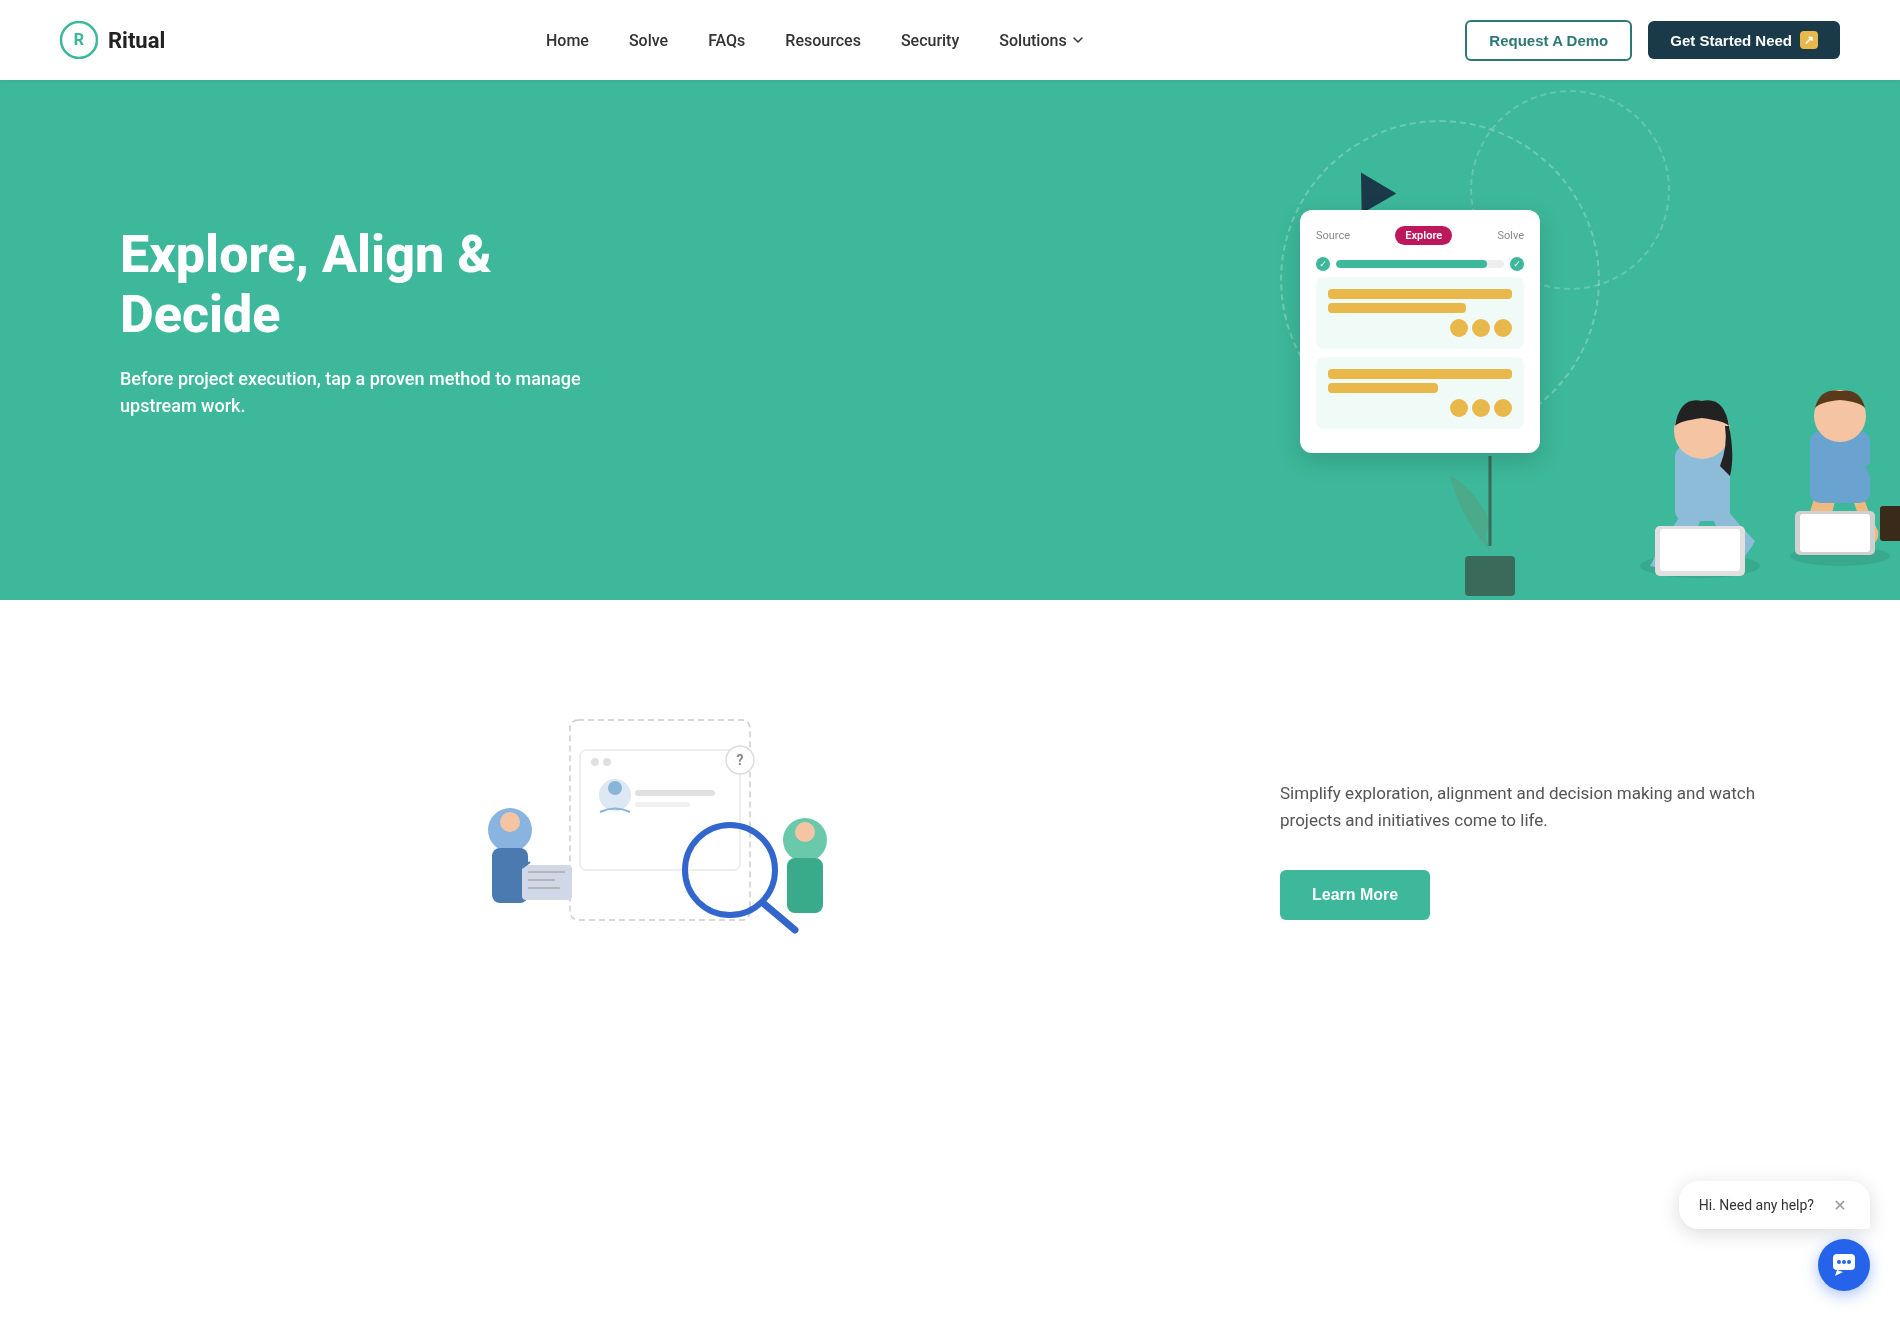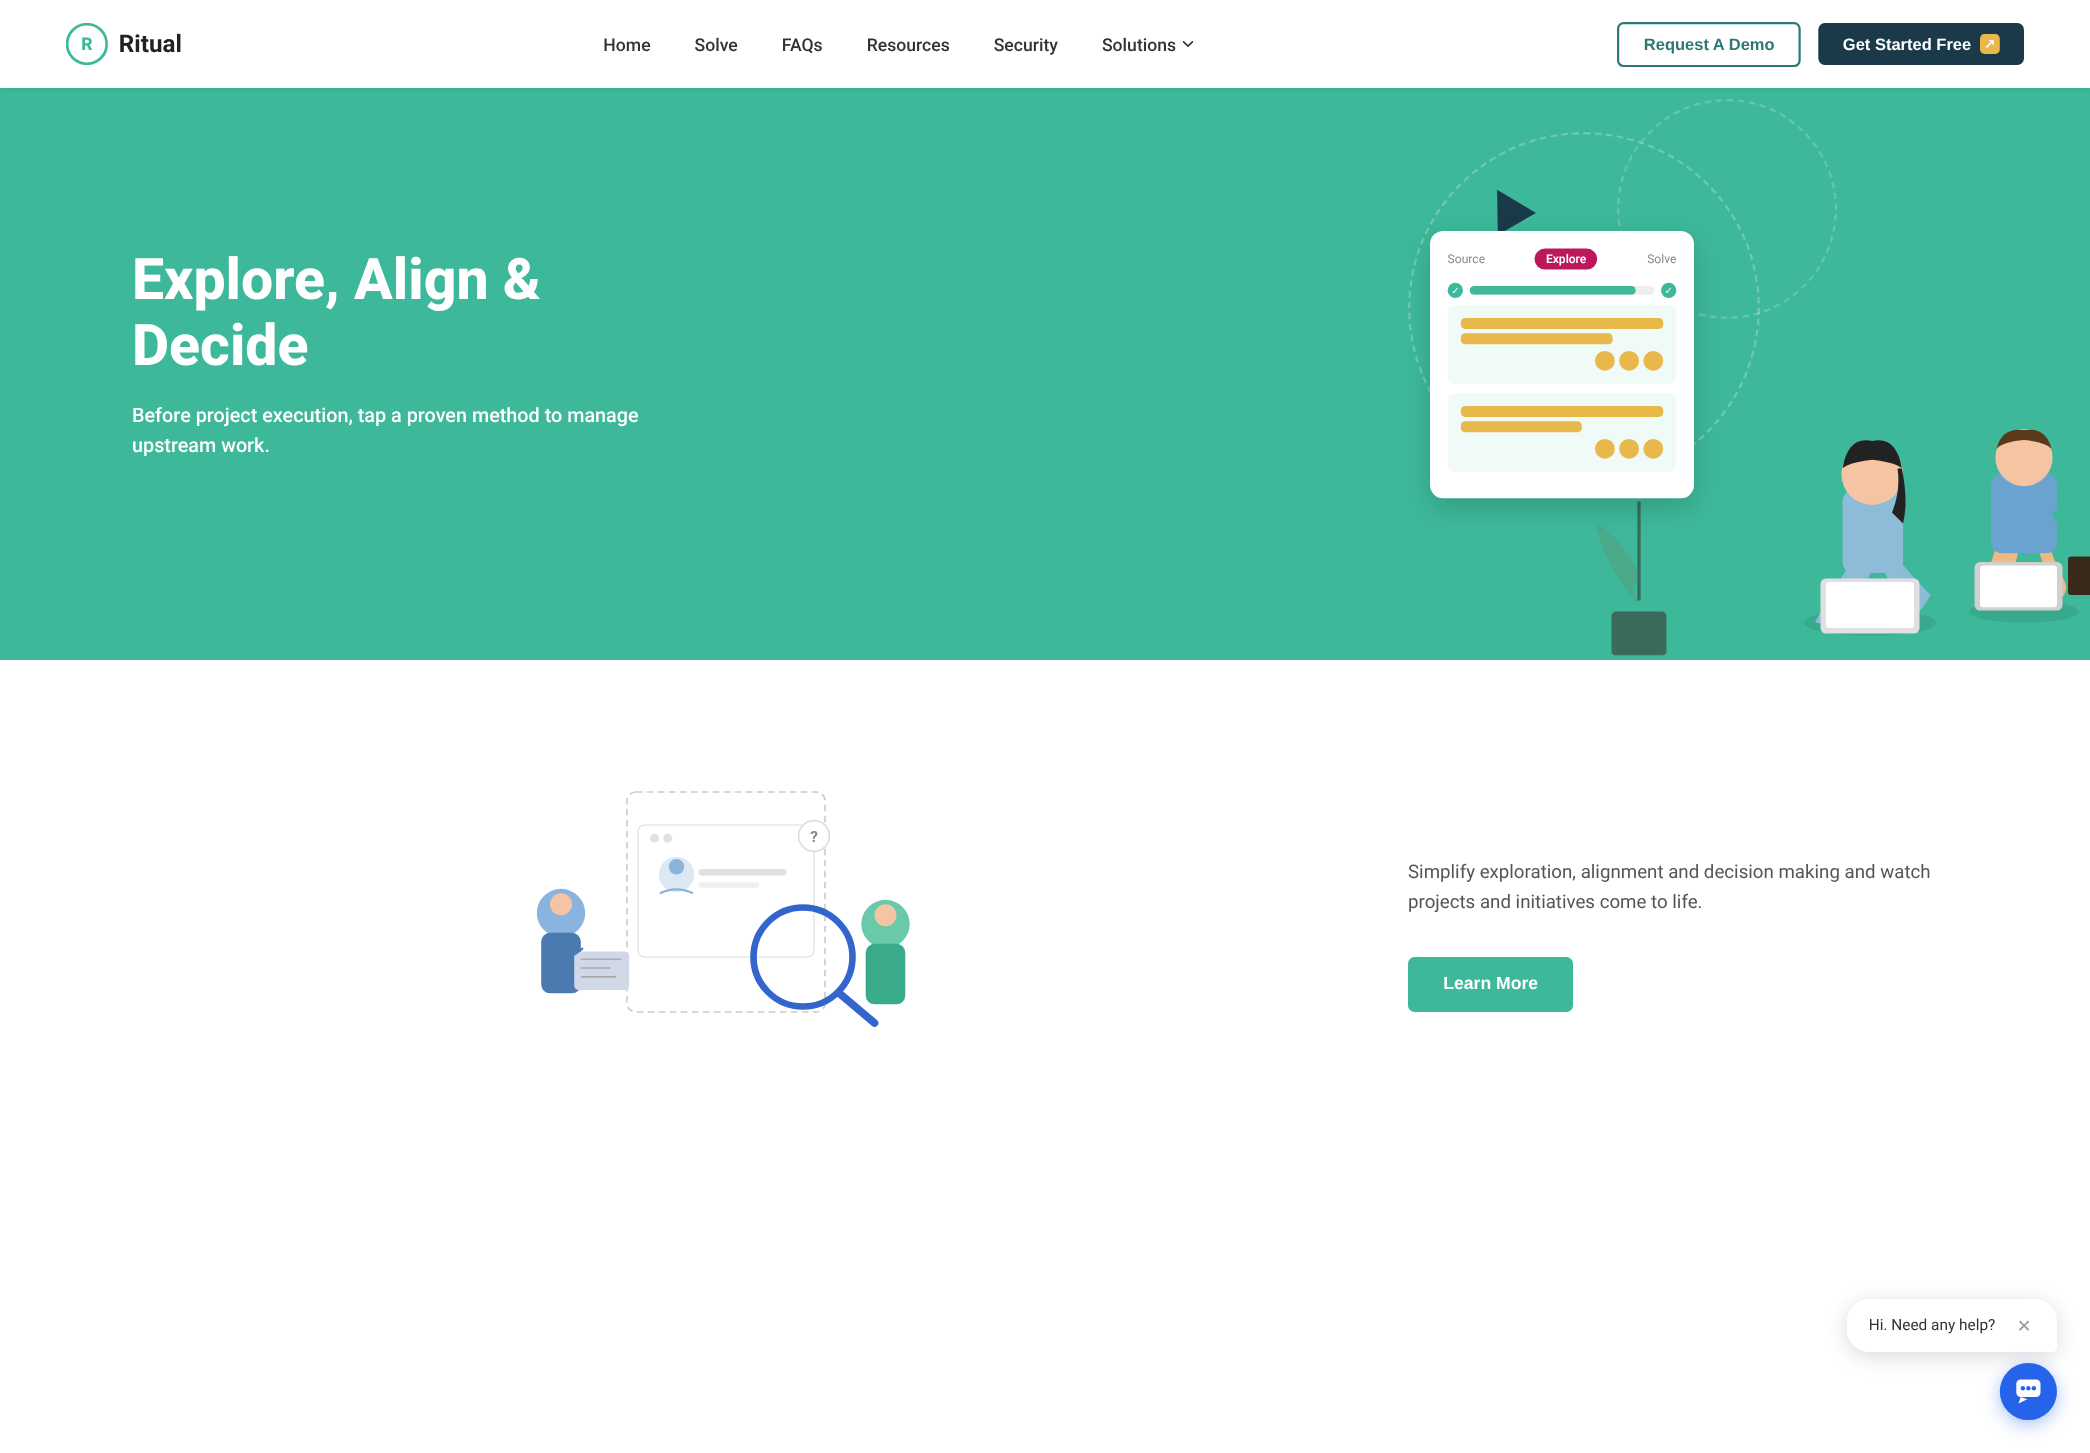--- a/index.html
+++ b/index.html
@@ -357,21 +357,21 @@
         <svg width="14" height="14" viewBox="0 0 14 14">
             <path d="M3 5l4 4 4-4" stroke="#333" stroke-width="1.5" fill="none" stroke-linecap="round"></path>
           </svg>
       </span>
     </li>
   </ul>
 
   <div class="navbar-actions">
     <button class="btn-demo">Request A Demo</button>
     <button class="btn-started">
-      <span>Get Started Free</span>
+      <span>Get Started Need</span>
       <span class="arrow-icon">↗</span>
     </button>
   </div>
 </nav>
 
 <section class="hero">
 
   <div class="hero-bg-shapes">
 
     <div style="position:absolute; width:320px; height:320px; border:2px dashed rgba(255,255,255,0.25); border-radius:50%; top:40px; right:300px;"></div>

